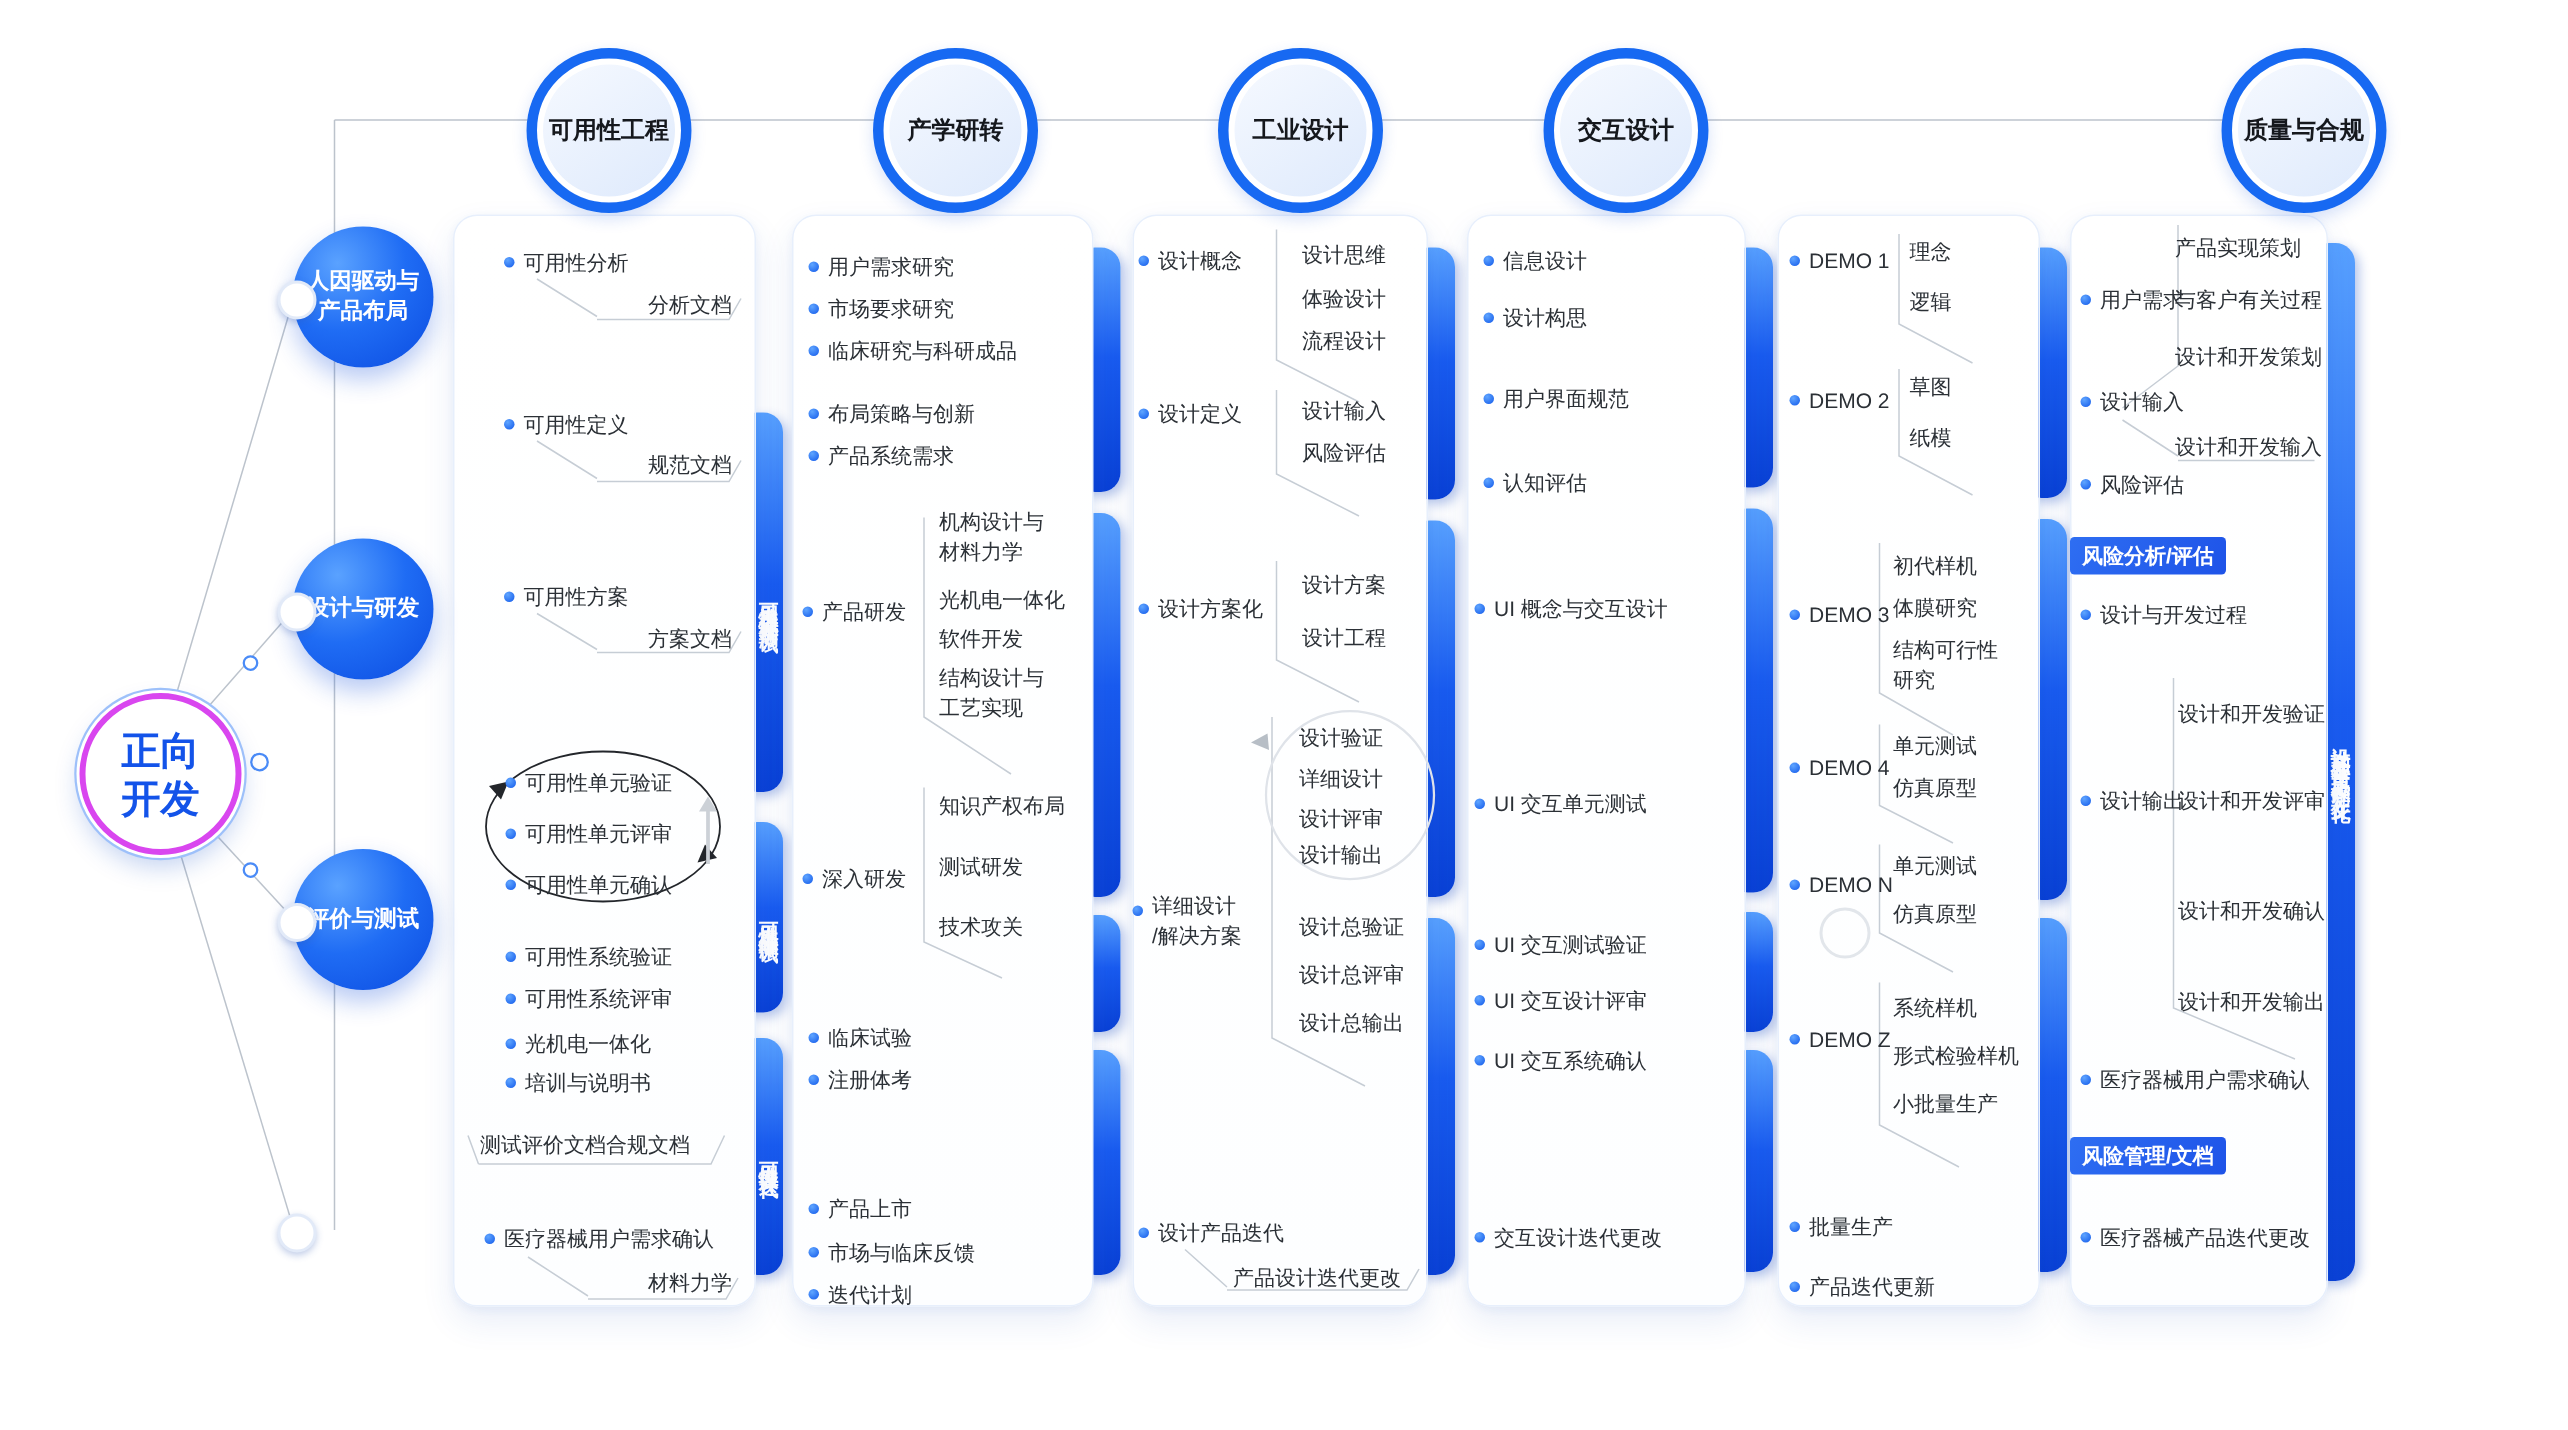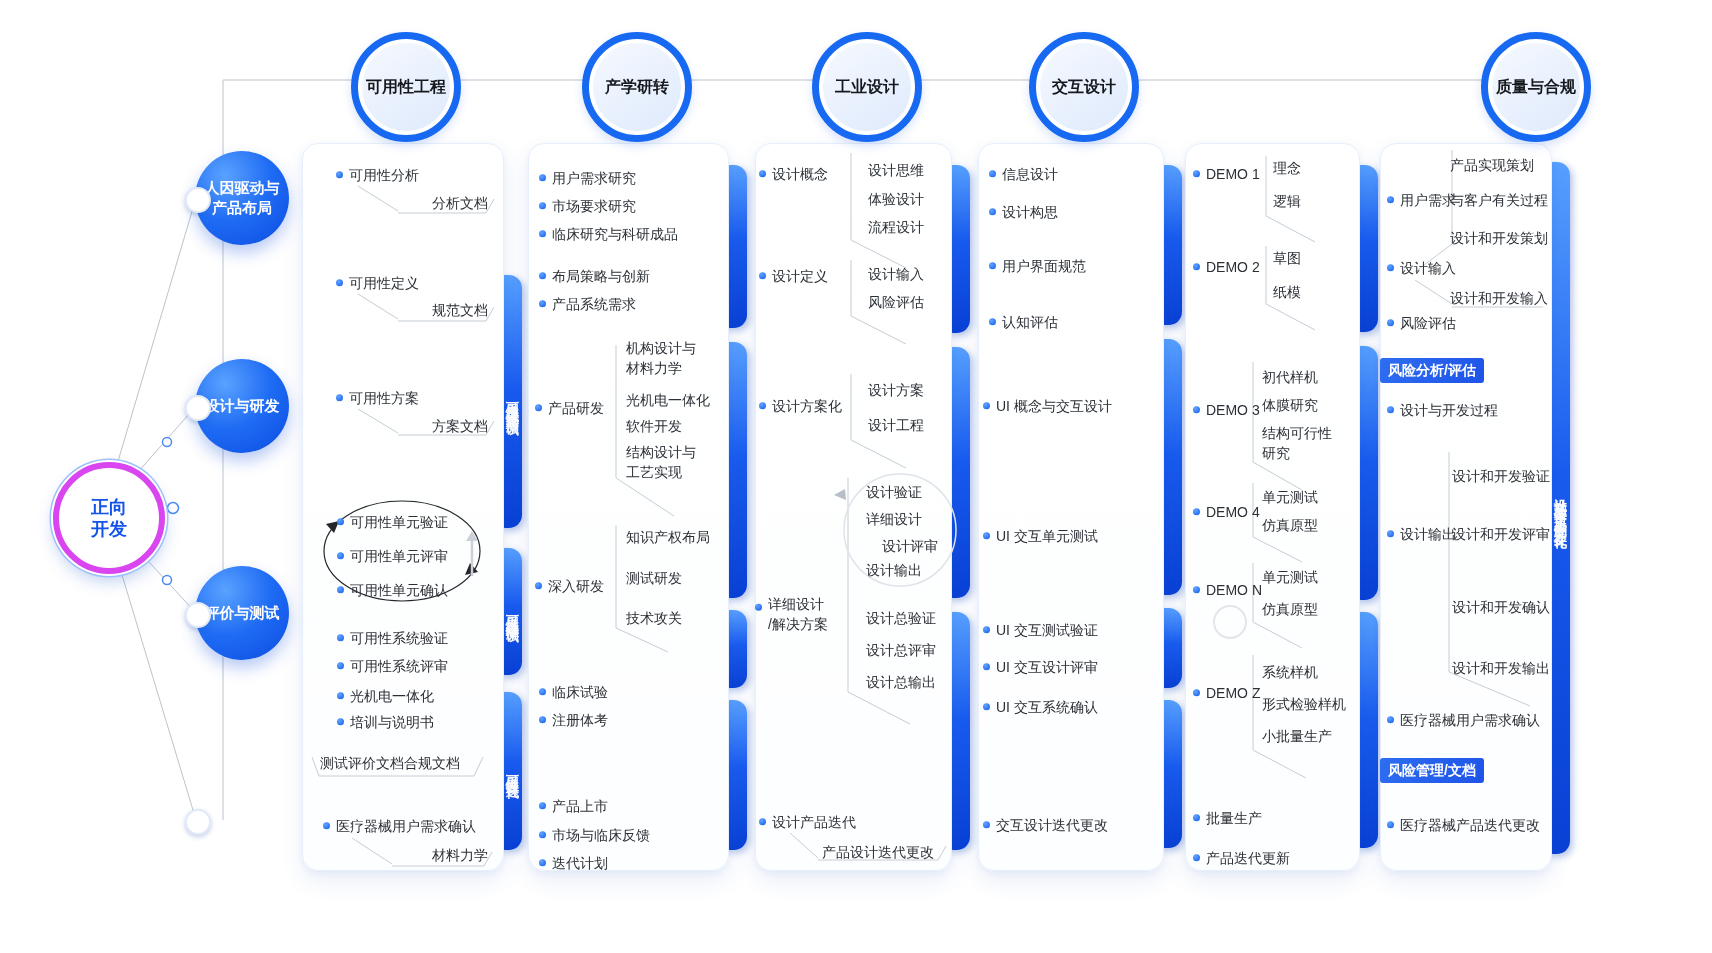--- a/index.html
+++ b/index.html
@@ -20,24 +20,24 @@
         display:flex;align-items:center;justify-content:center;z-index:5;}
   .hc span{font-weight:bold;font-size:16px;color:#15181d;white-space:nowrap;}
   .node{position:absolute;width:94px;height:94px;border-radius:50%;
         background:radial-gradient(circle at 32% 26%,#5aa2ff,#1f6cf4 48%,#0b4be0);
         color:#fff;font-weight:bold;font-size:15px;line-height:1.35;text-align:center;
         display:flex;align-items:center;justify-content:center;z-index:5;white-space:pre-line;
         box-shadow:0 8px 16px rgba(20,80,220,.30);}
   .wdot{position:absolute;width:22px;height:22px;border-radius:50%;background:#fff;
         border:2px solid #e2eaf8;box-shadow:0 2px 5px rgba(50,90,180,.30);z-index:6;}
   .root{position:absolute;left:53px;top:462px;width:100px;height:100px;border-radius:50%;
-        background:#ffffff;border:6px solid #d946ef;z-index:5;
+        background:#ffffff;border:4px solid #d946ef;z-index:5;
         box-shadow:0 0 0 2px #ffffff,0 0 0 3.5px #9dc0fa,0 8px 16px rgba(20,80,200,.25);
         display:flex;align-items:center;justify-content:center;text-align:center;
-        color:#1353e9;font-weight:bold;font-size:18px;line-height:1.25;white-space:pre-line;}
+        color:#1353e9;font-weight:bold;font-size:26px;line-height:1.25;white-space:pre-line;}
   .it{position:absolute;font-size:14px;color:#2b3036;line-height:1.45;white-space:pre-line;
         transform:translateY(-50%);z-index:4;}
   .it.b::before{content:"";position:absolute;left:-13px;top:50%;transform:translateY(-50%);
         width:7px;height:7px;border-radius:50%;
         background:radial-gradient(circle at 35% 30%,#5fa5ff,#1259ea);}
   .it.b.m::before{top:10px;transform:none;}
   .it.d{width:100px;text-align:right;}
   .it.g{transform:none;background:linear-gradient(120deg,#2e6ef2,#1e53e8);color:#fff;
         font-weight:bold;padding:2px 8px 3px;border-radius:3px;white-space:nowrap;}
   .ov{position:absolute;left:0;top:0;z-index:3;pointer-events:none;}
@@ -179,21 +179,21 @@
     <div class="it t" style="left: 868px; top: 199px;">体验设计</div>
     <div class="it t" style="left: 868px; top: 227px;">流程设计</div>
     <div class="it b" style="left: 772px; top: 276px;">设计定义</div>
     <div class="it t" style="left: 868px; top: 274px;">设计输入</div>
     <div class="it t" style="left: 868px; top: 302px;">风险评估</div>
     <div class="it b" style="left: 772px; top: 406px;">设计方案化</div>
     <div class="it t" style="left: 868px; top: 390px;">设计方案</div>
     <div class="it t" style="left: 868px; top: 425px;">设计工程</div>
     <div class="it t" style="left: 866px; top: 492px;">设计验证</div>
     <div class="it t" style="left: 866px; top: 519px;">详细设计</div>
-    <div class="it t" style="left: 866px; top: 546px; margin-left: 16px;">设计评审</div>
+    <div class="it t" style="left: 866px; top: 546px;">设计评审</div>
     <div class="it t" style="left: 866px; top: 570px;">设计输出</div>
     <div class="it b m" style="left: 768px; top: 614px;">详细设计
 /解决方案</div>
     <div class="it t" style="left: 866px; top: 618px;">设计总验证</div>
     <div class="it t" style="left: 866px; top: 650px;">设计总评审</div>
     <div class="it t" style="left: 866px; top: 682px;">设计总输出</div>
     <div class="it b" style="left: 772px; top: 822px;">设计产品迭代</div>
     <div class="it t" style="left: 822px; top: 852px;">产品设计迭代更改</div>
     <div class="ribbon" style="left: 1152px; top: 165px; height: 160px;"></div>
     <div class="ribbon" style="left: 1152px; top: 339px; height: 256px;"></div>

